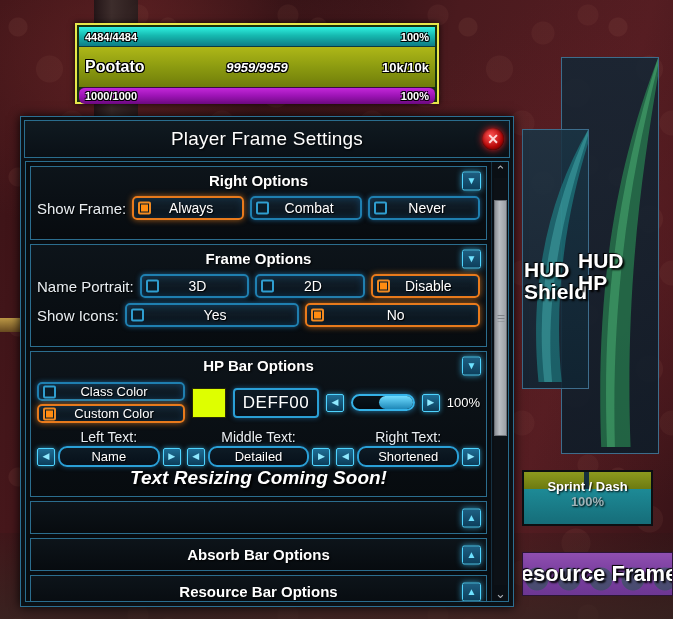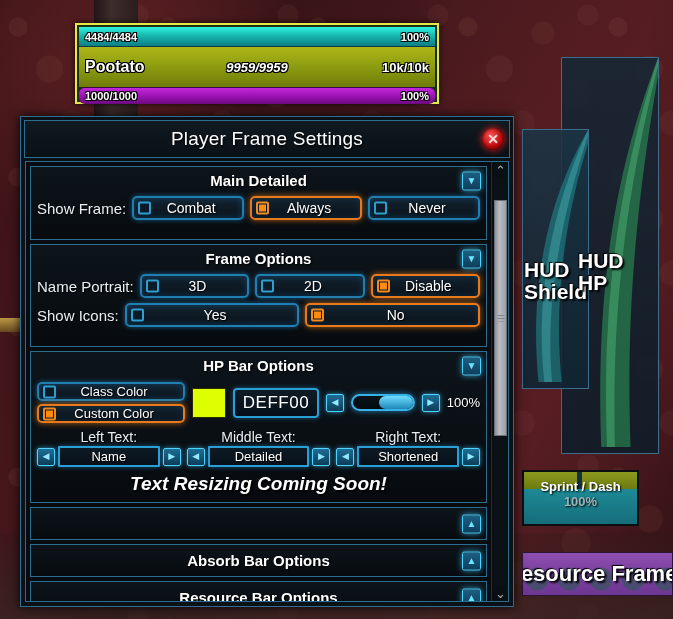--- a/index.html
+++ b/index.html
@@ -323,31 +323,30 @@
   #text-sel-labels > div {
     flex: 1 1 0; text-align: center;
     font-size: 14px; color: #e9eef2;
     text-shadow: 1px 1px 1px #000;
   }
   #text-sel-row { display: flex; gap: 6px; margin-top: 1px; }
   .spinner { flex: 1 1 0; display: flex; align-items: center; gap: 3px; }
   .spinner-value {
     flex: 1 1 auto; height: 21px;
     border: 2px solid #2a9fd6;
-    border-radius: 1px;
+    border-radius: 9px;
     background: linear-gradient(180deg, #0e1b25, #06101a);
     box-shadow: 0 0 5px rgba(40,150,220,.5);
     display: flex; align-items: center; justify-content: center;
     font-size: 13px; color: #fff;
     text-shadow: 1px 1px 1px #000;
     cursor: pointer;
   }
   #coming-soon {
     text-align: center;
-    margin-top: 6px;
     font-size: 19px; font-weight: bold; font-style: italic;
     color: #fff;
     text-shadow: 2px 2px 2px #000;
   }
 
   .collapsed-section .section-header { height: 31px; }
   #empty-section { flex: 1 1 auto; min-height: 30px; }
 
   
   .hud-panel {
@@ -370,21 +369,21 @@
     text-shadow: 2px 2px 2px #000, -1px -1px 1px #000;
     line-height: 1.05;
     white-space: nowrap;
   }
   #hud-hp-text { left: 578px; top: 250px; z-index: 6; }
   #hud-shield-text { left: 524px; top: 259px; z-index: 5; }
 
   
   #sprint-panel {
     position: absolute;
-    left: 522px; top: 470px; width: 117px; height: 56px;
+    left: 522px; top: 470px; width: 131px; height: 56px;
     border: 2px solid #0c0f12;
     background: #124850;
     overflow: hidden;
   }
   #sprint-top {
     height: 17px; position: relative;
     background: linear-gradient(180deg, #8d9a1e, #6d7a10);
   }
   #sprint-notch {
     position: absolute; left: 47%; top: 0; width: 5px; height: 100%;
@@ -501,33 +500,33 @@
     <div id="title-text">Player Frame Settings</div>
     <div id="close-button">✕</div>
   </div>
 
   <div id="scroll-area">
 
     <div id="panel-body">
 
       <div class="section">
         <div class="section-header">
-          <span class="section-title">Main Detailed</span>
+          <span class="section-title">Right Options</span>
           <span class="toggle-btn">▼</span>
         </div>
         <div class="section-body">
           <div class="opt-row">
             <span class="opt-label">Show Frame:</span>
+            <div class="radio-btn on">
+              <span class="radio-box"></span>
+              <span class="radio-text">Always</span>
+            </div>
             <div class="radio-btn off">
               <span class="radio-box"></span>
               <span class="radio-text">Combat</span>
-            </div>
-            <div class="radio-btn on">
-              <span class="radio-box"></span>
-              <span class="radio-text">Always</span>
             </div>
             <div class="radio-btn off">
               <span class="radio-box"></span>
               <span class="radio-text">Never</span>
             </div>
           </div>
         </div>
       </div>
 
       <div class="section">

